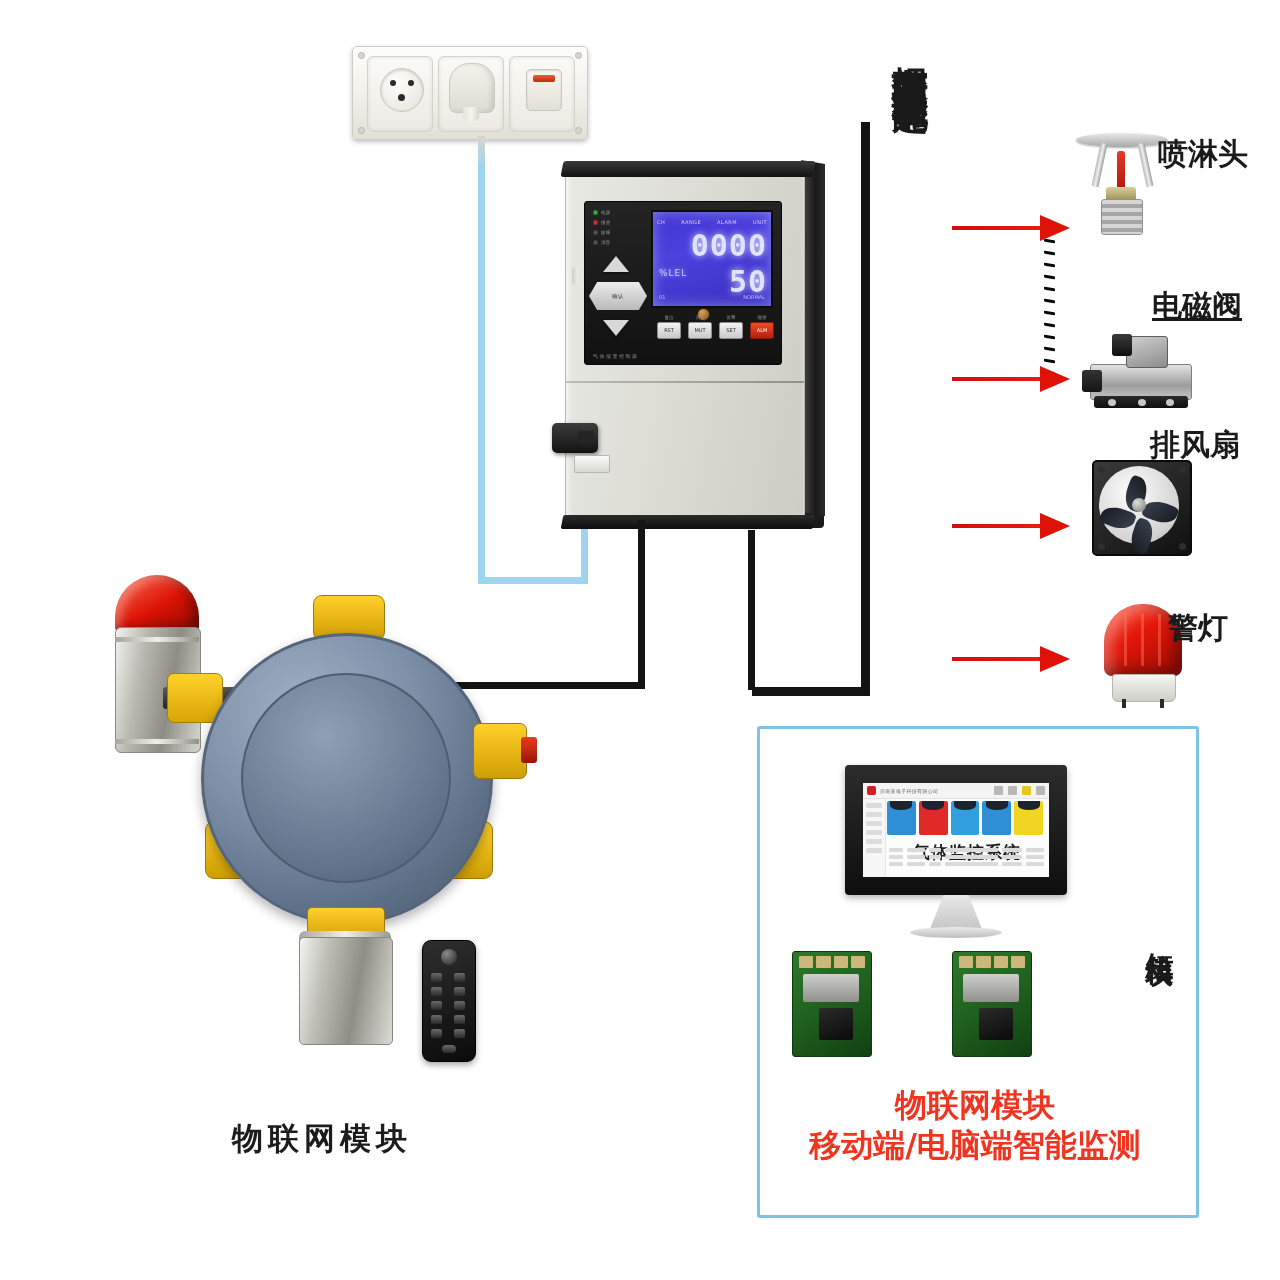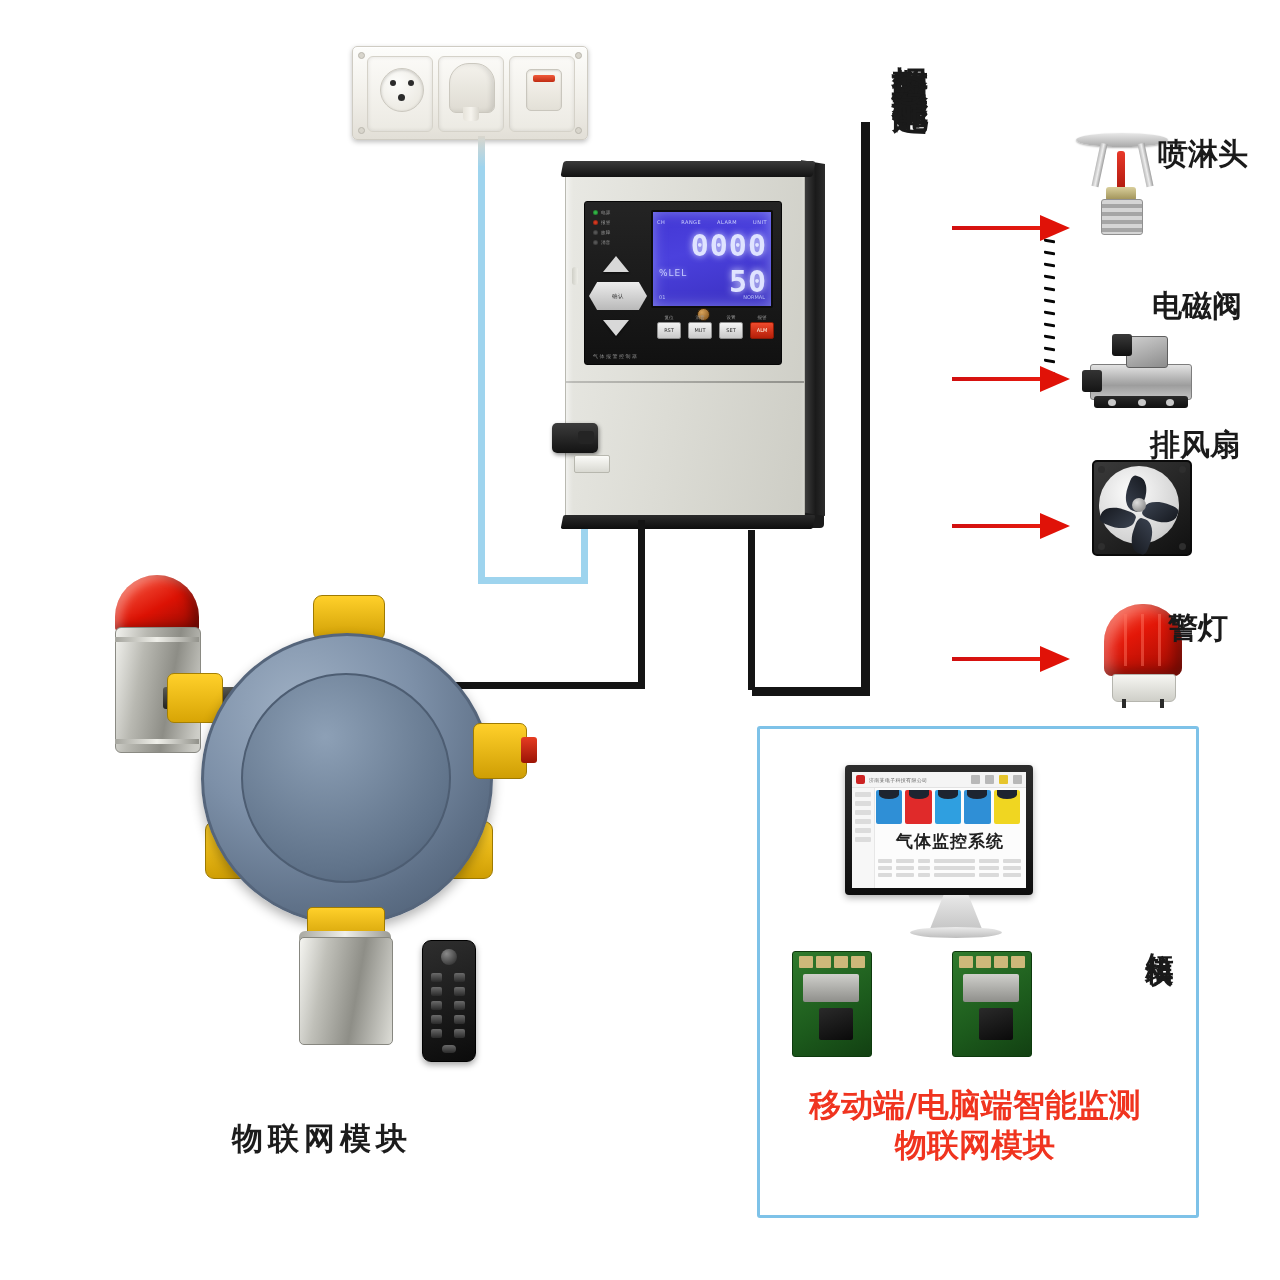--- a/index.html
+++ b/index.html
@@ -246,22 +246,22 @@
      background:linear-gradient(160deg,#2e2e2e,#0b0b0b);border:1px solid #000;
      box-shadow:0 3px 6px rgba(0,0,0,.35);}
   .rm-key{position:absolute;width:11px;height:9px;border-radius:2px;
      background:linear-gradient(180deg,#6a6a6a,#2a2a2a);}
   .rm-big{position:absolute;left:18px;top:8px;width:16px;height:16px;border-radius:50%;
      background:radial-gradient(circle at 35% 30%,#8a8a8a,#202020);}
 
   
   #iot-box{left:757px;top:726px;width:436px;height:486px;
      border:3px solid #7ec2e8;border-radius:3px;background:#fff;}
-  .mon-bezel{position:absolute;left:85px;top:36px;width:188px;height:130px;border-radius:4px;
-     background:linear-gradient(180deg,#2c2c2c,#0e0e0e);padding:7px;box-sizing:border-box;
+  .mon-bezel{position:absolute;left:85px;top:36px;width:222px;height:130px;border-radius:4px;
+     background:linear-gradient(180deg,#2c2c2c,#0e0e0e);padding:18px;box-sizing:border-box;
      box-shadow:0 3px 7px rgba(0,0,0,.3);}
   .mon-screen{width:100%;height:100%;background:#fcfcfc;position:relative;overflow:hidden;}
   .mon-topbar{position:absolute;left:0;top:0;right:0;height:15px;background:#f4f4f4;
      border-bottom:1px solid #e2e2e2;display:flex;align-items:center;gap:4px;padding:0 4px;}
   .mon-logo{width:9px;height:9px;border-radius:2px;background:#cc2222;}
   .mon-co{font-size:5px;color:#6a6a6a;letter-spacing:.3px;}
   .mon-tools{margin-left:auto;display:flex;gap:5px;}
   .mon-tool{width:9px;height:9px;background:#b8b8b8;border-radius:1px;}
   .mon-tool.y{background:#e6c52c;}
   .mon-cards{position:absolute;left:24px;top:18px;right:6px;height:34px;display:flex;gap:3px;}
@@ -460,21 +460,21 @@
   <div class="sv-base"></div>
   <div class="sv-left"></div>
   <div class="sv-coil"></div>
   <div class="sv-top"></div>
   <div class="sv-foot">
     <div class="sv-bolt" style="left:14px;"></div>
     <div class="sv-bolt" style="left:44px;"></div>
     <div class="sv-bolt" style="left:72px;"></div>
   </div>
 </div>
-<div class="abs cn dev-label" style="left:1152px;top:286px;">电磁阀</div>
+<div class="abs cn dev-label" style="left:1152px;top:286px;text-decoration:underline;">电磁阀</div>
 
 <div class="abs" style="left:1092px;top:460px;width:96px;height:92px;">
   <div class="fan-frame">
     <div class="fan-cnr" style="left:4px;top:4px;"></div>
     <div class="fan-cnr" style="right:4px;top:4px;"></div>
     <div class="fan-cnr" style="left:4px;bottom:4px;"></div>
     <div class="fan-cnr" style="right:4px;bottom:4px;"></div>
   </div>
   <div class="fan-disc">
     <div class="blade" style="transform:rotate(20deg) translate(2px,-10px);"></div>
@@ -620,17 +620,17 @@
         <div></div>
       </div>
     <div class="pcb-shield"></div>
     <div class="pcb-chip"></div>
   </div>
 </div>
 
 <div class="abs cn vert" id="sms-label">短信模块</div>
 
 <div class="abs" id="iot-label">
+  <div>物联网模块</div>
   <div>移动端/电脑端智能监测</div>
-  <div>物联网模块</div>
 </div>
 
 <div class="abs cn" id="brand">物联网模块</div>
 
 </body></html>

